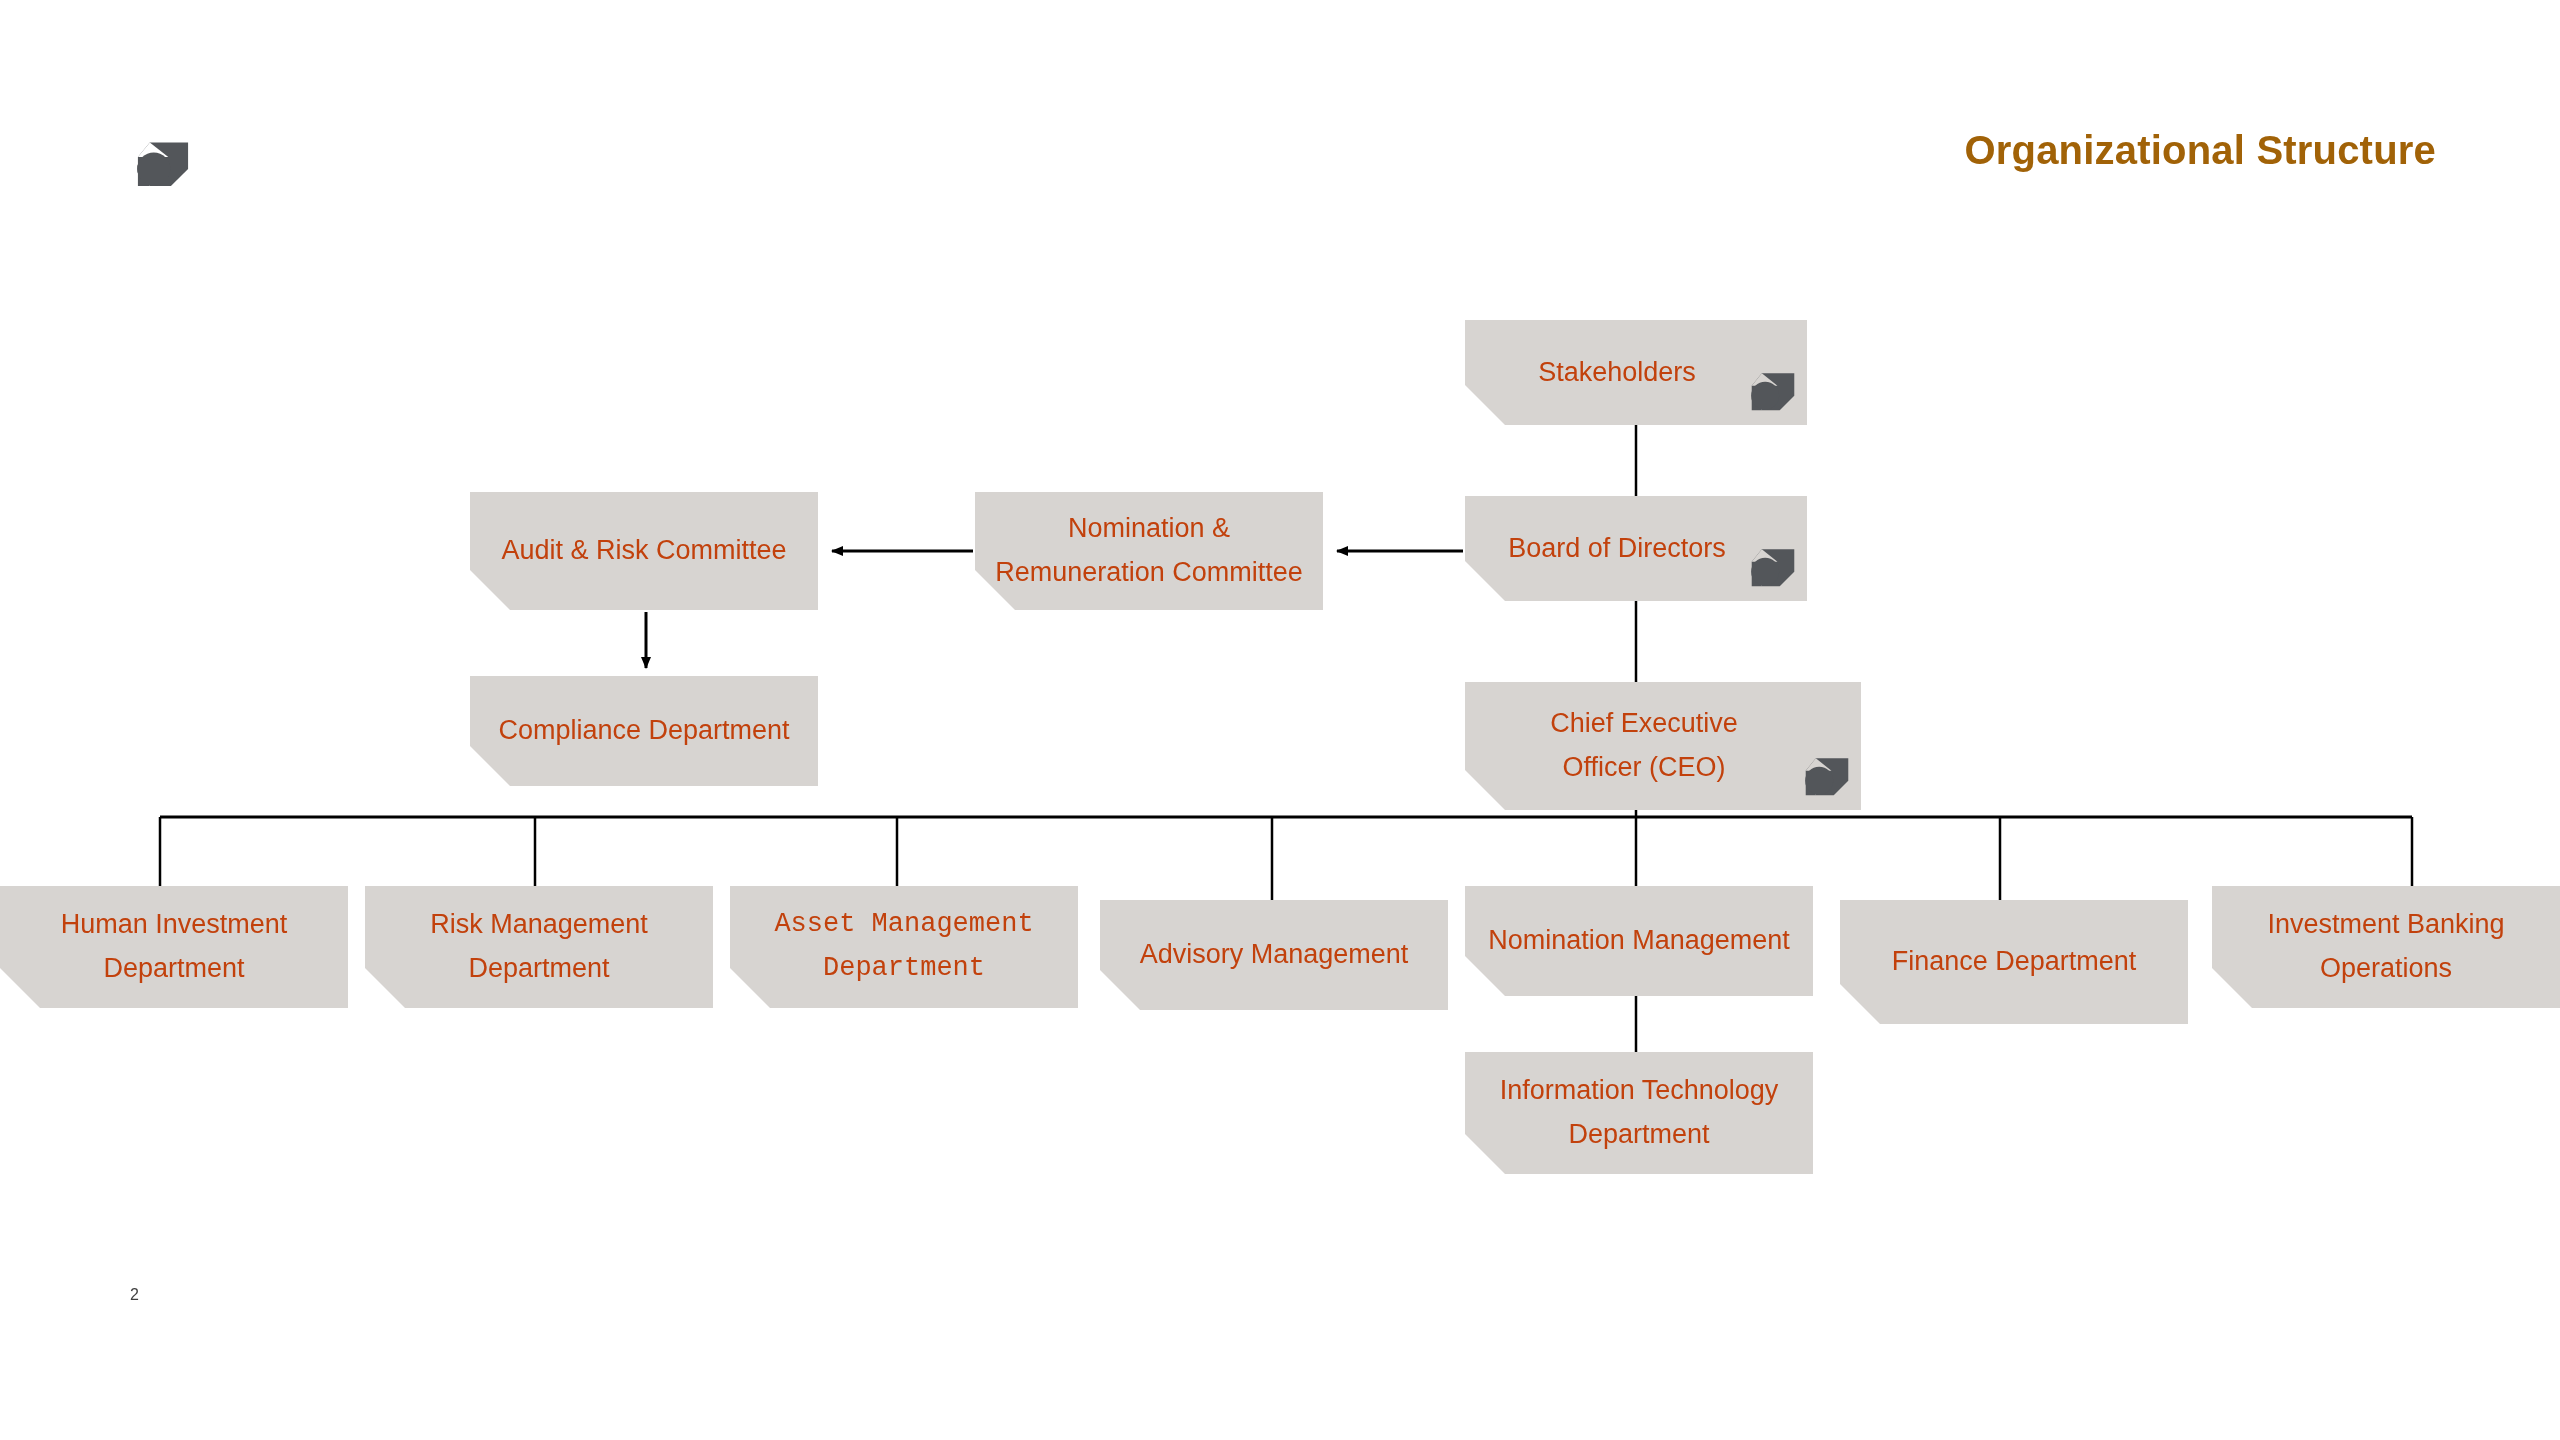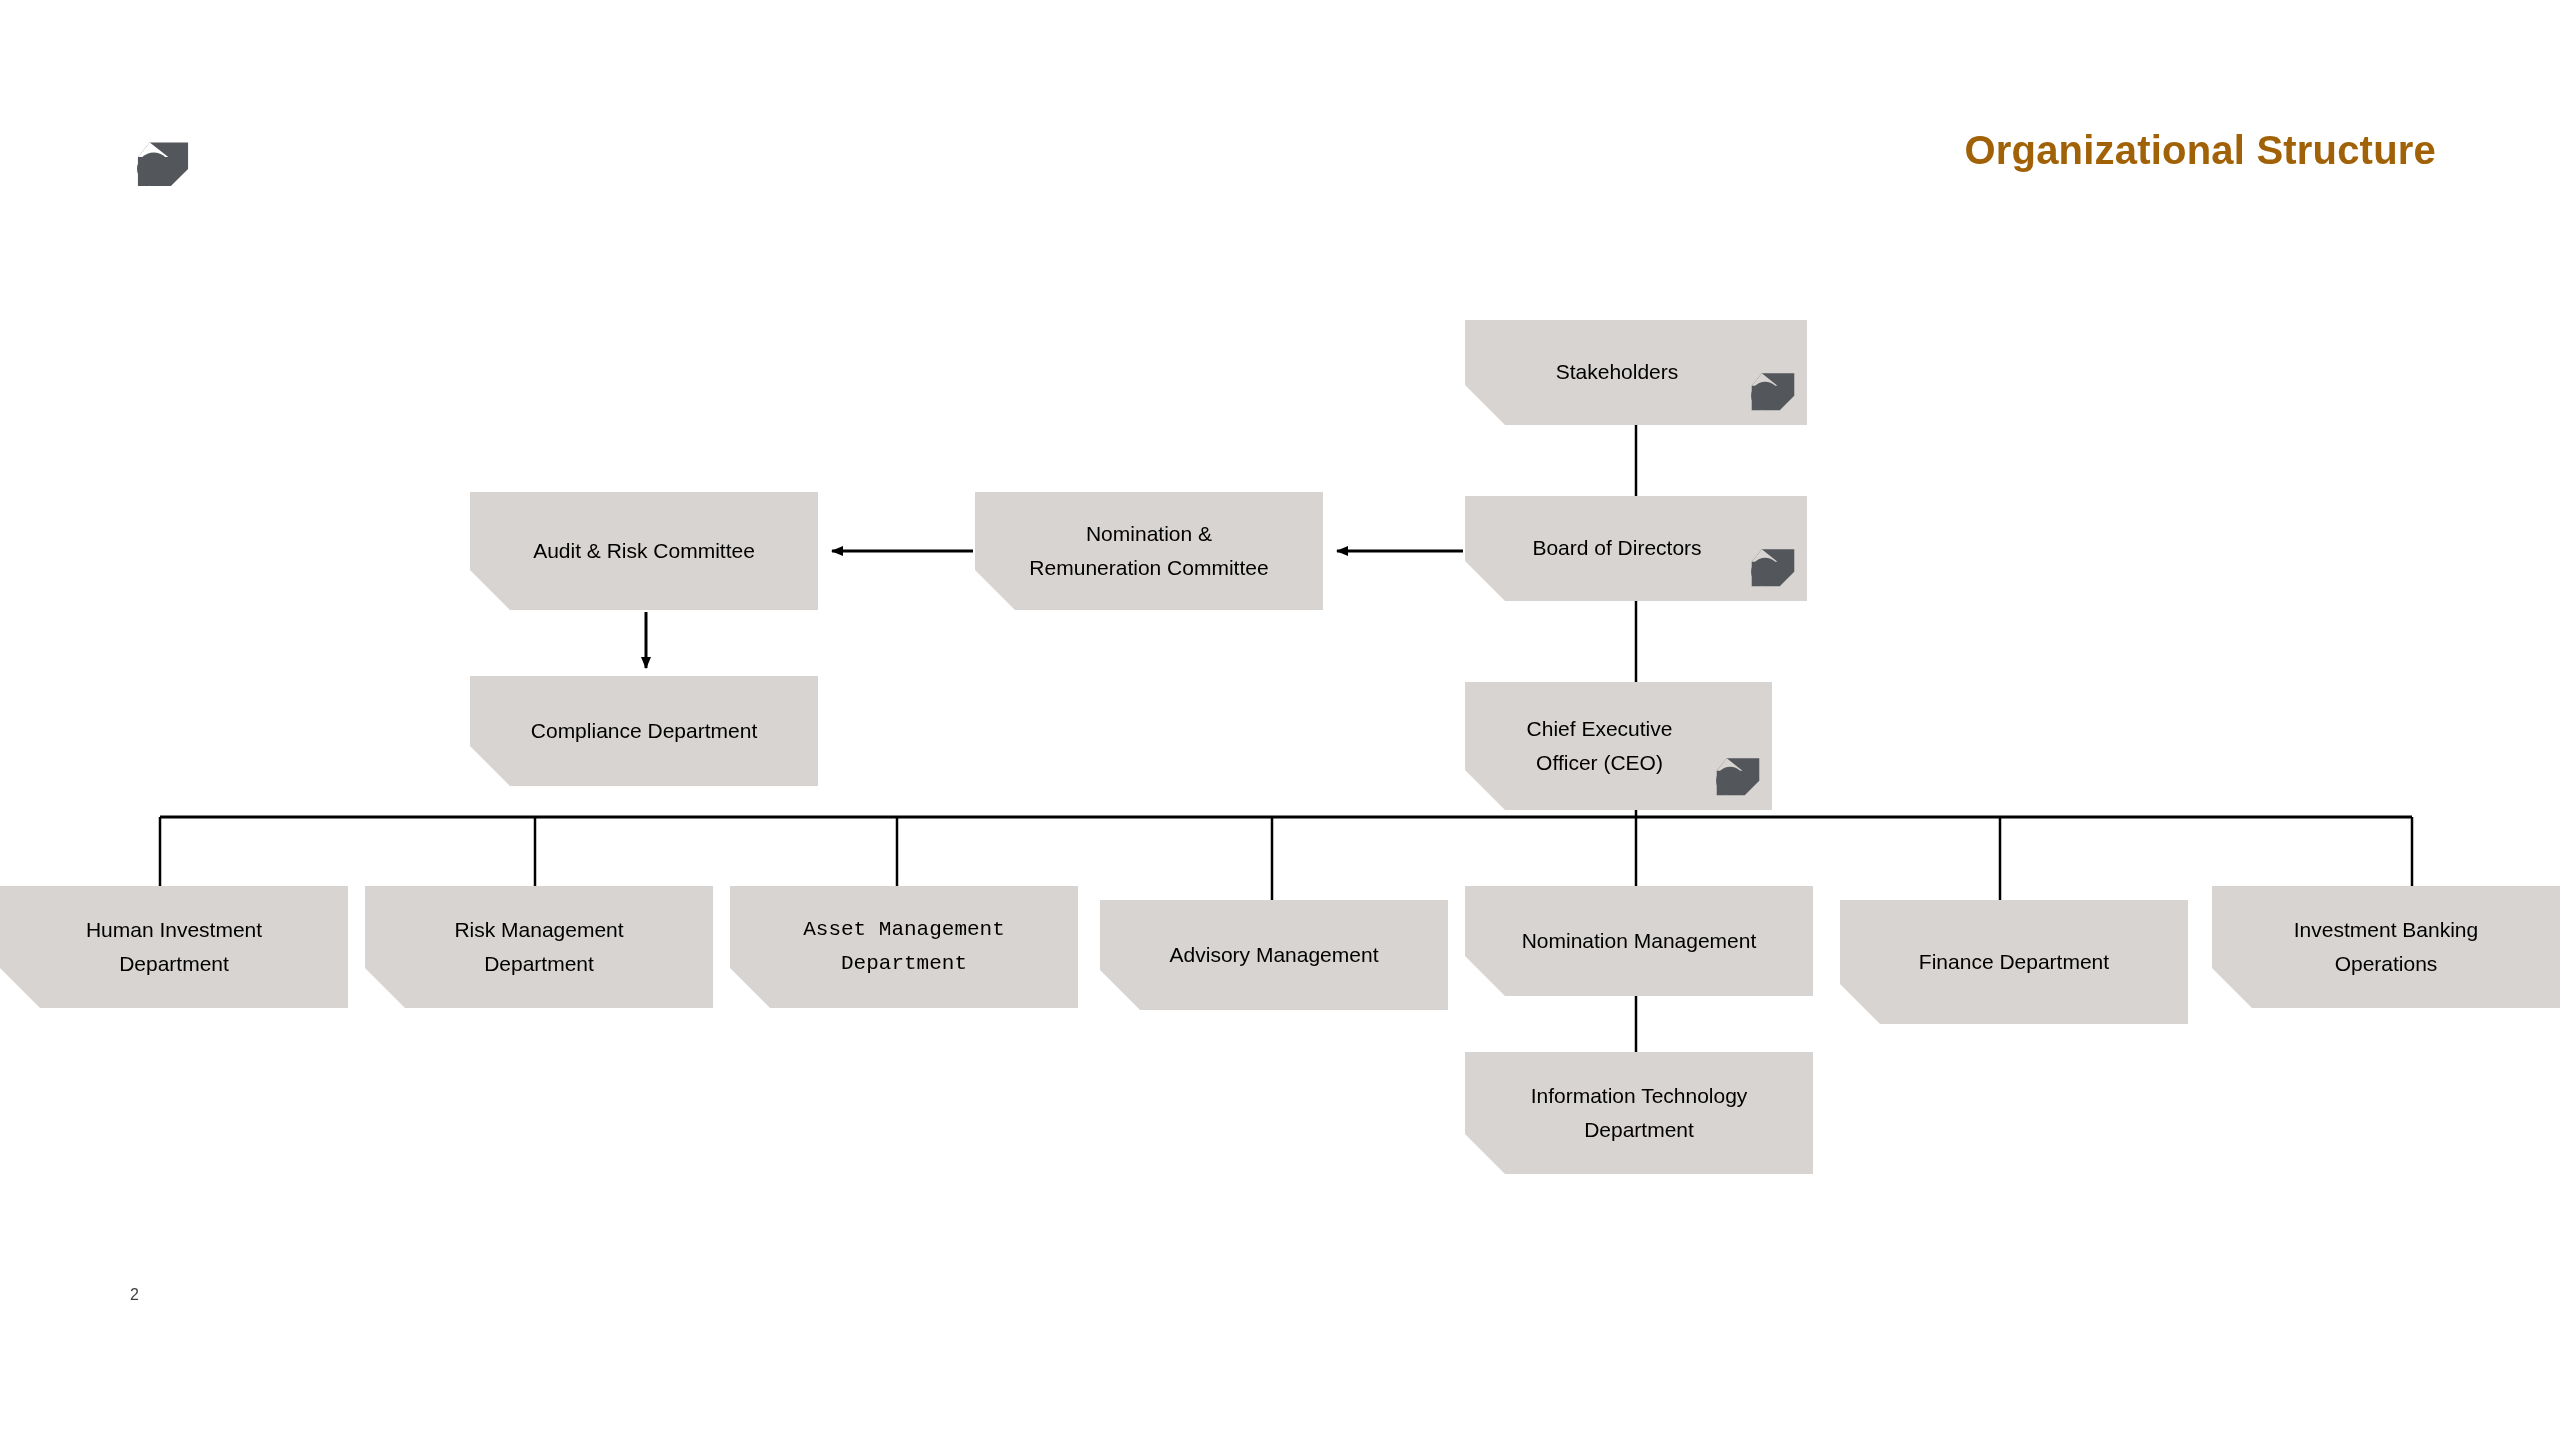--- a/index.html
+++ b/index.html
@@ -61,23 +61,23 @@
     position: absolute;
     background: #d7d4d1;
     -webkit-clip-path: polygon(0 0, 100% 0, 100% 100%, 40px 100%, 0 calc(100% - 40px));
     clip-path: polygon(0 0, 100% 0, 100% 100%, 40px 100%, 0 calc(100% - 40px));
     box-sizing: border-box;
     display: flex;
     align-items: center;
     justify-content: center;
   }
   .node-label {
-    font-size: 21px;
+    font-size: 27px;
     line-height: 1.62;
-    color: #000000;
+    color: #c2410c;
     text-align: center;
     padding: 0 18px;
     white-space: pre-line;
   }
   .node.has-badge .node-label {
     padding-right: 56px;
   }
   .node-badge {
     position: absolute;
     right: 6px;
@@ -167,21 +167,21 @@
   </div>
 
   <div class="node" style="left:470px; top:492px; width:348px; height:118px;">
     <span class="node-label">Audit &amp; Risk Committee</span>
   </div>
 
   <div class="node" style="left:470px; top:676px; width:348px; height:110px;">
     <span class="node-label">Compliance Department</span>
   </div>
 
-  <div class="node has-badge" style="left:1465px; top:682px; width:307px; height:128px;">
+  <div class="node has-badge" style="left:1465px; top:682px; width:396px; height:128px;">
     <span class="node-label">Chief Executive
 Officer (CEO)</span>
     <span class="node-badge">
       <svg viewBox="0 0 100 100" width="56" height="56" aria-hidden="true">
         <path d="M30 22 L88 22 L88 62 L62 88 L30 88 Z" fill="#53565a"></path>
         <path d="M30 22 L12 44 L12 88 L30 88 Z" fill="#53565a"></path>
         <path d="M30 22 L12 44 L58 44 Z" fill="#d7d4d1"></path>
         <circle cx="36" cy="62" r="25" fill="#53565a"></circle>
       </svg>
     </span>

